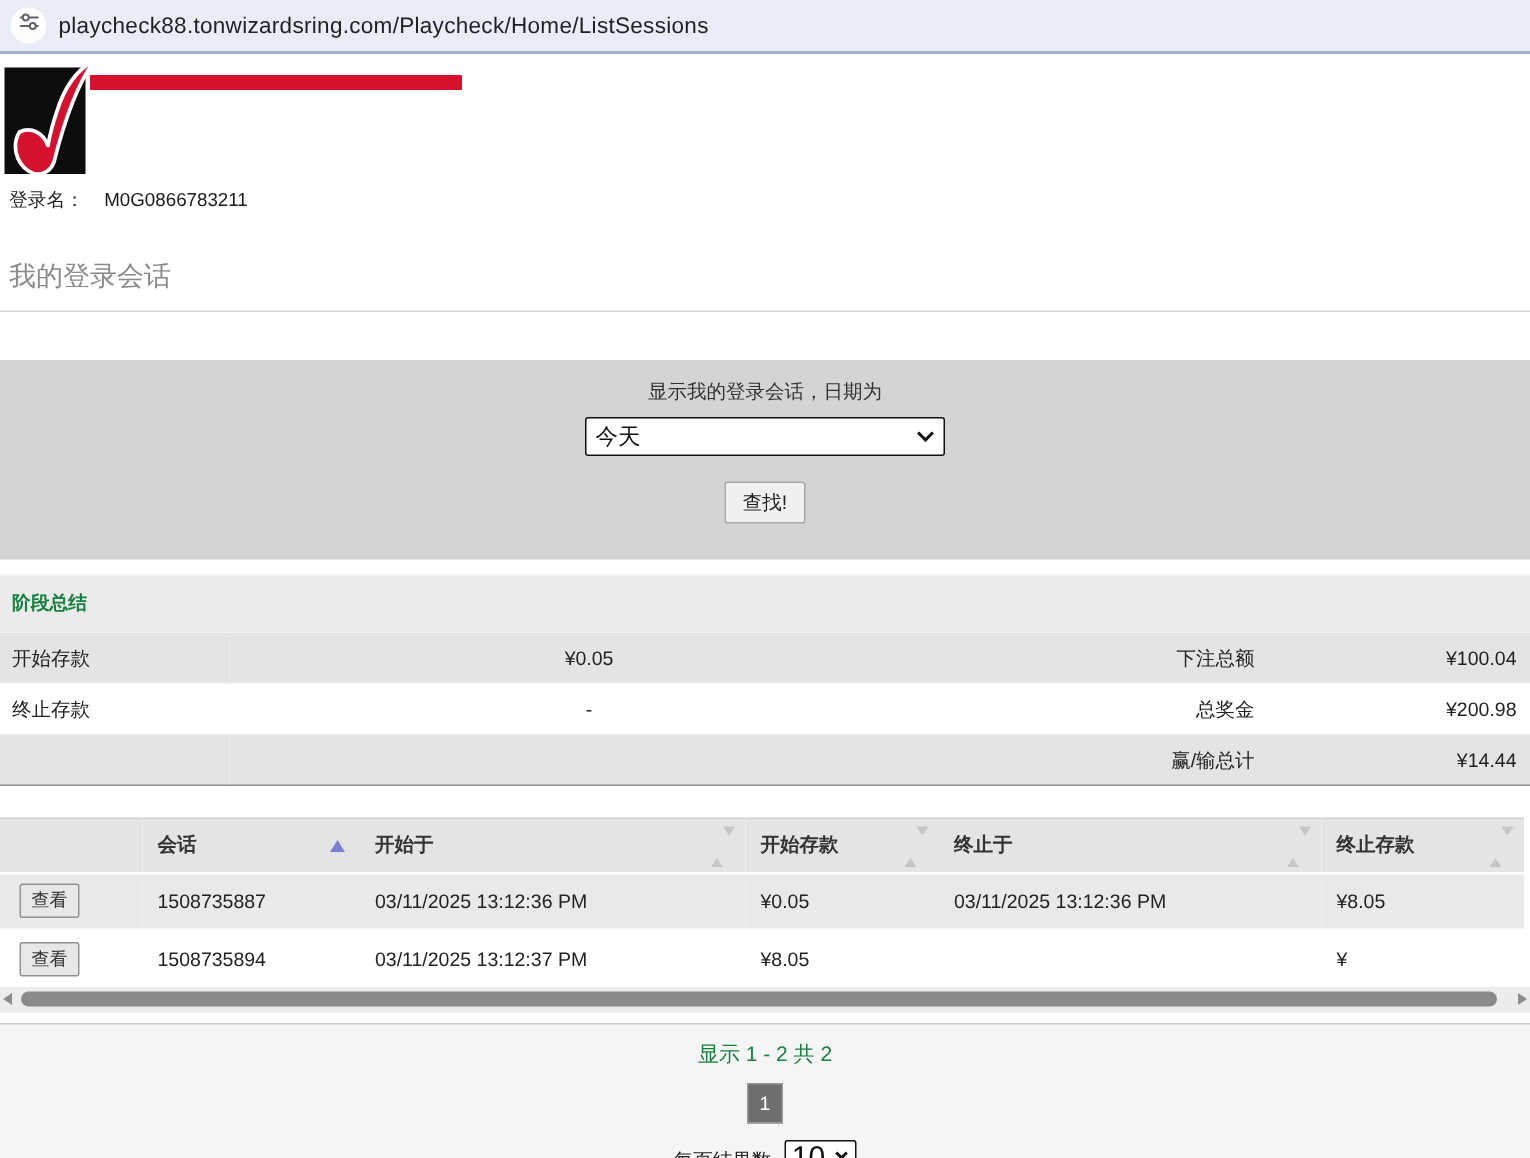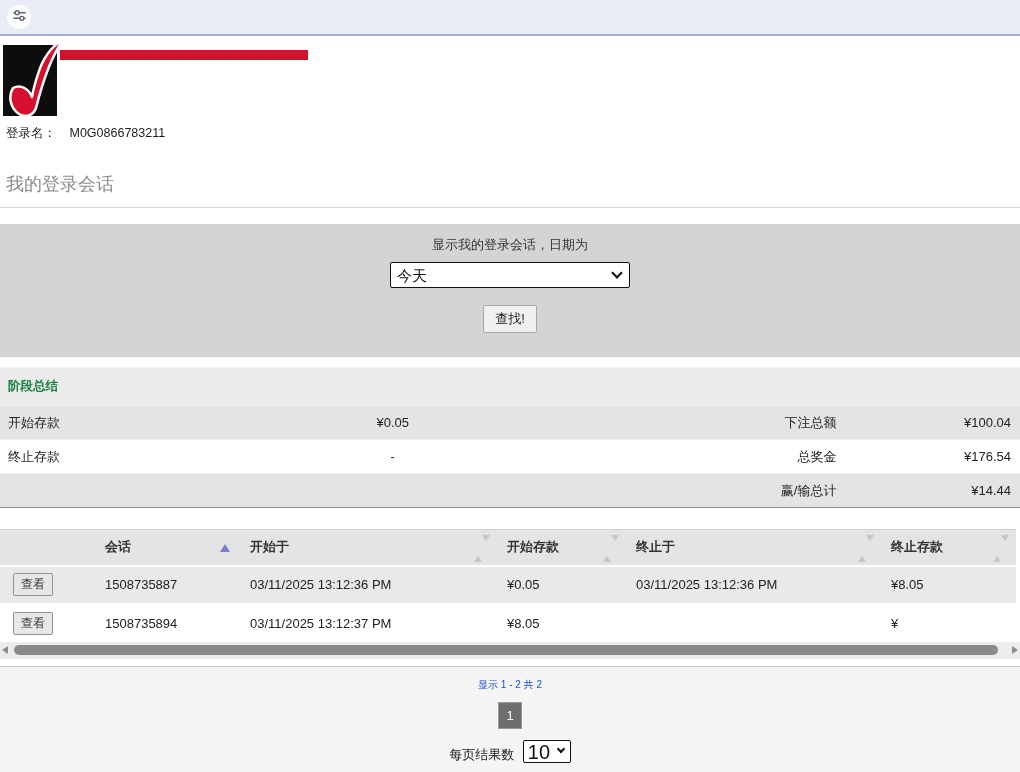--- a/index.html
+++ b/index.html
@@ -26,21 +26,21 @@
   .logo-tm { position:absolute; right:3px; bottom:1px; font-size:7px; font-weight:bold; color:#fff; }
   .logo-stripe { height:10px; background:#d6112e; margin-top:3px; }
 
   
   .login-line { margin:9px 0 0 6px; font-size:12.5px; font-weight:normal; color:#1c1c1c; }
   .login-line .val { margin-left:10px; }
   .page-title { margin-top:30px; padding:0 0 11px 6px; font-size:18px; color:#8a8a8a;
                 border-bottom:1px solid #d7d7d7; }
 
   
-  .search-panel { margin-top:16px; background:#d4d4d4; text-align:center; padding:12px 0 24px; }
+  .search-panel { margin-top:32px; background:#d4d4d4; text-align:center; padding:12px 0 24px; }
   .search-label { font-size:13px; color:#333; }
   .sel-wrap { position:relative; display:inline-block; margin-top:8px; }
   .sel-wrap select { appearance:none; -webkit-appearance:none; background:#fff;
                      border:1px solid #111; border-radius:2px; font-size:15px; color:#111;
                      font-family:inherit; }
   .sel-date select { width:240px; height:26px; padding-left:6px; }
   .chev { position:absolute; pointer-events:none; width:8px; height:8px;
           border-right:2px solid #111; border-bottom:2px solid #111;
           transform:rotate(45deg); right:9px; top:7px; }
   .find-btn { display:block; margin:17px auto 0; background:#f0f0f0; border:1px solid #a9a9a9;
@@ -85,21 +85,21 @@
   .hthumb { position:absolute; left:14px; top:3px; width:984px; height:10px;
             background:#8a8a8a; border-radius:5px; cursor:grab; }
   .harrow-left, .harrow-right { position:absolute; top:4px; width:0; height:0;
             border-top:4px solid transparent; border-bottom:4px solid transparent; cursor:pointer; }
   .harrow-left  { left:2px;  border-right:6px solid #8d8d8d; }
   .harrow-right { right:2px; border-left:6px solid #8d8d8d; }
 
   
   .pagefoot { margin-top:7px; background:#f5f5f5; border-top:1px solid #cccccc;
               text-align:center; padding:11px 0 14px; }
-  .showing { font-size:10px; color:#1d4ed8; }
+  .showing { font-size:14px; color:#15803d; }
   .page-btn { display:inline-block; margin-top:10px; background:#6e6e6e; border:1px solid #989898;
               color:#fff; font-size:13px; padding:5px 7px; cursor:pointer; font-family:inherit; }
   .perpage { margin-top:11px; font-size:13px; color:#222; }
   .sel-pp { margin-left:5px; margin-top:0; }
   .sel-pp select { width:48px; height:23px; font-size:20px; padding-left:4px; }
   .sel-pp .chev { width:6px; height:6px; right:7px; top:6px; }
 </style>
 </head>
 <body>
 
@@ -107,20 +107,21 @@
   <div class="site-icon-wrap">
     <span>
       <svg width="15" height="15" viewBox="0 0 16 16">
         <line x1="2" y1="5" x2="14" y2="5" stroke="#5f6368" stroke-width="1.5" stroke-linecap="round"></line>
         <line x1="2" y1="11" x2="14" y2="11" stroke="#5f6368" stroke-width="1.5" stroke-linecap="round"></line>
         <circle cx="5.5" cy="5" r="2.1" fill="#fdfdfe" stroke="#5f6368" stroke-width="1.4"></circle>
         <circle cx="10.5" cy="11" r="2.1" fill="#fdfdfe" stroke="#5f6368" stroke-width="1.4"></circle>
       </svg>
     </span>
   </div>
+  <span class="url-text">playcheck88.tonwizardsring.com/Playcheck/Home/ListSessions</span>
 </div>
 
 <div class="logo">
   <div class="logo-box">
     <span>
       <svg width="60" height="80" viewBox="0 0 60 80">
         <path d="M8,48 C3,56 5,68 14,74 C20,78 28,76 31,68
                  C36,48 44,20 58,0
                  C47,6 38,18 33,34 C30,43 28,51 27,57
                  C24,49 16,44 8,48 Z" fill="#d6112e" stroke="#fff" stroke-width="2.5" stroke-linejoin="round"></path>
@@ -164,21 +165,21 @@
   <tr class="gray">
     <td class="l1">开始存款</td>
     <td class="v1">¥0.05</td>
     <td class="l2">下注总额</td>
     <td class="v2">¥100.04</td>
   </tr>
   <tr class="white">
     <td class="l1">终止存款</td>
     <td class="v1">-</td>
     <td class="l2">总奖金</td>
-    <td class="v2">¥176.54</td>
+    <td class="v2">¥200.98</td>
   </tr>
   <tr class="gray">
     <td class="l1"></td>
     <td class="v1"></td>
     <td class="l2">赢/输总计</td>
     <td class="v2">¥14.44</td>
   </tr>
 </tbody>
   </table>
 

